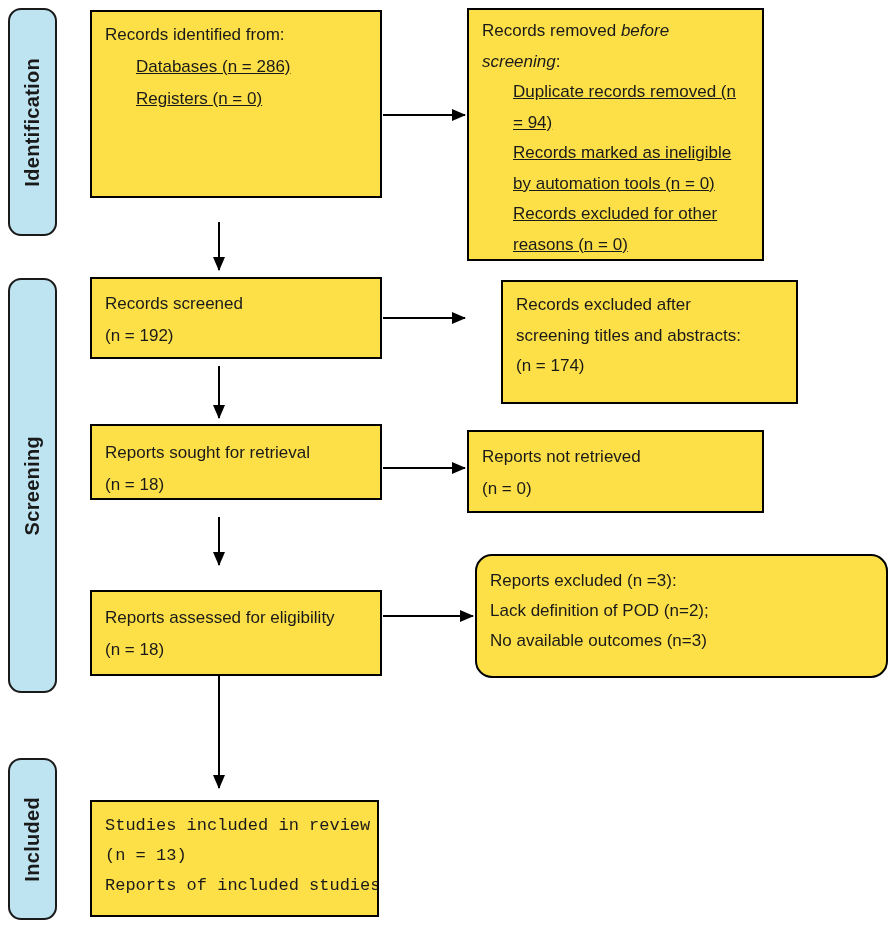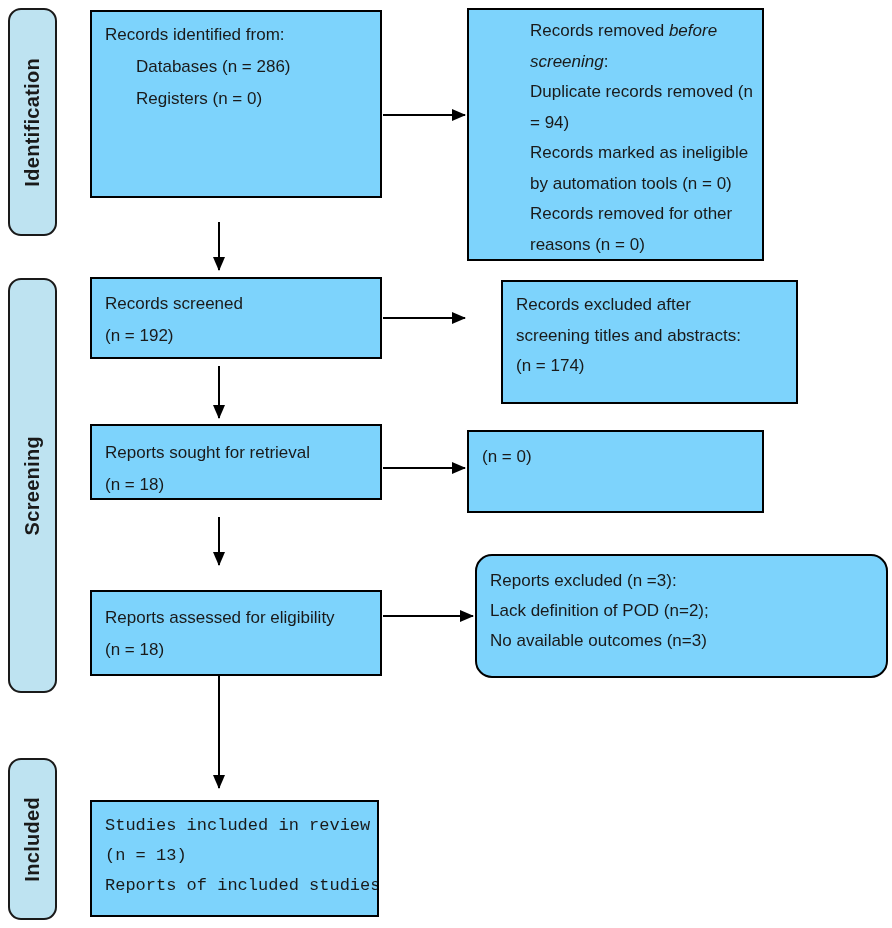--- a/index.html
+++ b/index.html
@@ -29,35 +29,35 @@
     font-size: 20px;
     letter-spacing: 0.3px;
     white-space: nowrap;
   }
   .s1 { left: 8px;  top: 8px;   width: 49px; height: 228px; }
   .s2 { left: 8px;  top: 278px; width: 49px; height: 415px; }
   .s3 { left: 8px;  top: 758px; width: 49px; height: 162px; }
 
   .box {
     position: absolute;
-    background: #7dd3fc;
+    background: #fde047;
     border: 2px solid #000000;
     box-sizing: border-box;
     font-size: 17px;
     padding: 8px 10px 12px 13px;
     overflow: hidden;
   }
   .ln { line-height: 31px; white-space: nowrap; }
-  .ind { margin-left: 31px; }
+  .ind { margin-left: 31px; text-decoration: underline; }
   .it { font-style: italic; }
 
   .b1 { left: 90px;  top: 10px;  width: 292px; height: 188px; padding-top: 7px; }
   .b1 .ln { line-height: 32px; }
   .b2 { left: 467px; top: 8px;   width: 297px; height: 253px; padding-top: 6px; }
-  .b2 .ln { line-height: 30.5px; margin-left: 48px; }
+  .b2 .ln { line-height: 30.5px; }
   .b3 { left: 90px;  top: 277px; width: 292px; height: 82px;  padding-top: 9px; }
   .b3 .ln { line-height: 32px; }
   .b4 { left: 467px; top: 280px; width: 297px; height: 124px; padding-top: 8px; margin-left: 34px; }
   .b4 .ln { line-height: 30.5px; }
   .b5 { left: 90px;  top: 424px; width: 292px; height: 76px;  padding-top: 11px; }
   .b5 .ln { line-height: 32px; }
   .b6 { left: 467px; top: 430px; width: 297px; height: 83px;  padding-top: 9px; }
   .b6 .ln { line-height: 32px; }
   .b7 { left: 90px;  top: 590px; width: 292px; height: 86px;  padding-top: 10px; }
   .b7 .ln { line-height: 32px; }
@@ -103,41 +103,42 @@
     <div class="ln ind">Registers (n = 0)</div>
   </div>
 
   <div class="box b2">
     <div class="ln"><span>Records removed </span><span class="it">before</span></div>
     <div class="ln"><span class="it">screening</span><span>:</span></div>
     <div class="ln ind">Duplicate records removed (n</div>
     <div class="ln ind">= 94)</div>
     <div class="ln ind">Records marked as ineligible</div>
     <div class="ln ind">by automation tools (n = 0)</div>
-    <div class="ln ind">Records removed for other</div>
+    <div class="ln ind">Records excluded for other</div>
     <div class="ln ind">reasons (n = 0)</div>
   </div>
 
   <div class="box b3">
     <div class="ln">Records screened</div>
     <div class="ln">(n = 192)</div>
   </div>
 
   <div class="box b4">
     <div class="ln">Records excluded after</div>
     <div class="ln">screening titles and abstracts:</div>
     <div class="ln">(n = 174)</div>
   </div>
 
   <div class="box b5">
     <div class="ln">Reports sought for retrieval</div>
     <div class="ln">(n = 18)</div>
   </div>
 
   <div class="box b6">
+    <div class="ln">Reports not retrieved</div>
     <div class="ln">(n = 0)</div>
   </div>
 
   <div class="box b7">
     <div class="ln">Reports assessed for eligibility</div>
     <div class="ln">(n = 18)</div>
   </div>
 
   <div class="box b8">
     <div class="ln">Reports excluded (n =3):</div>

